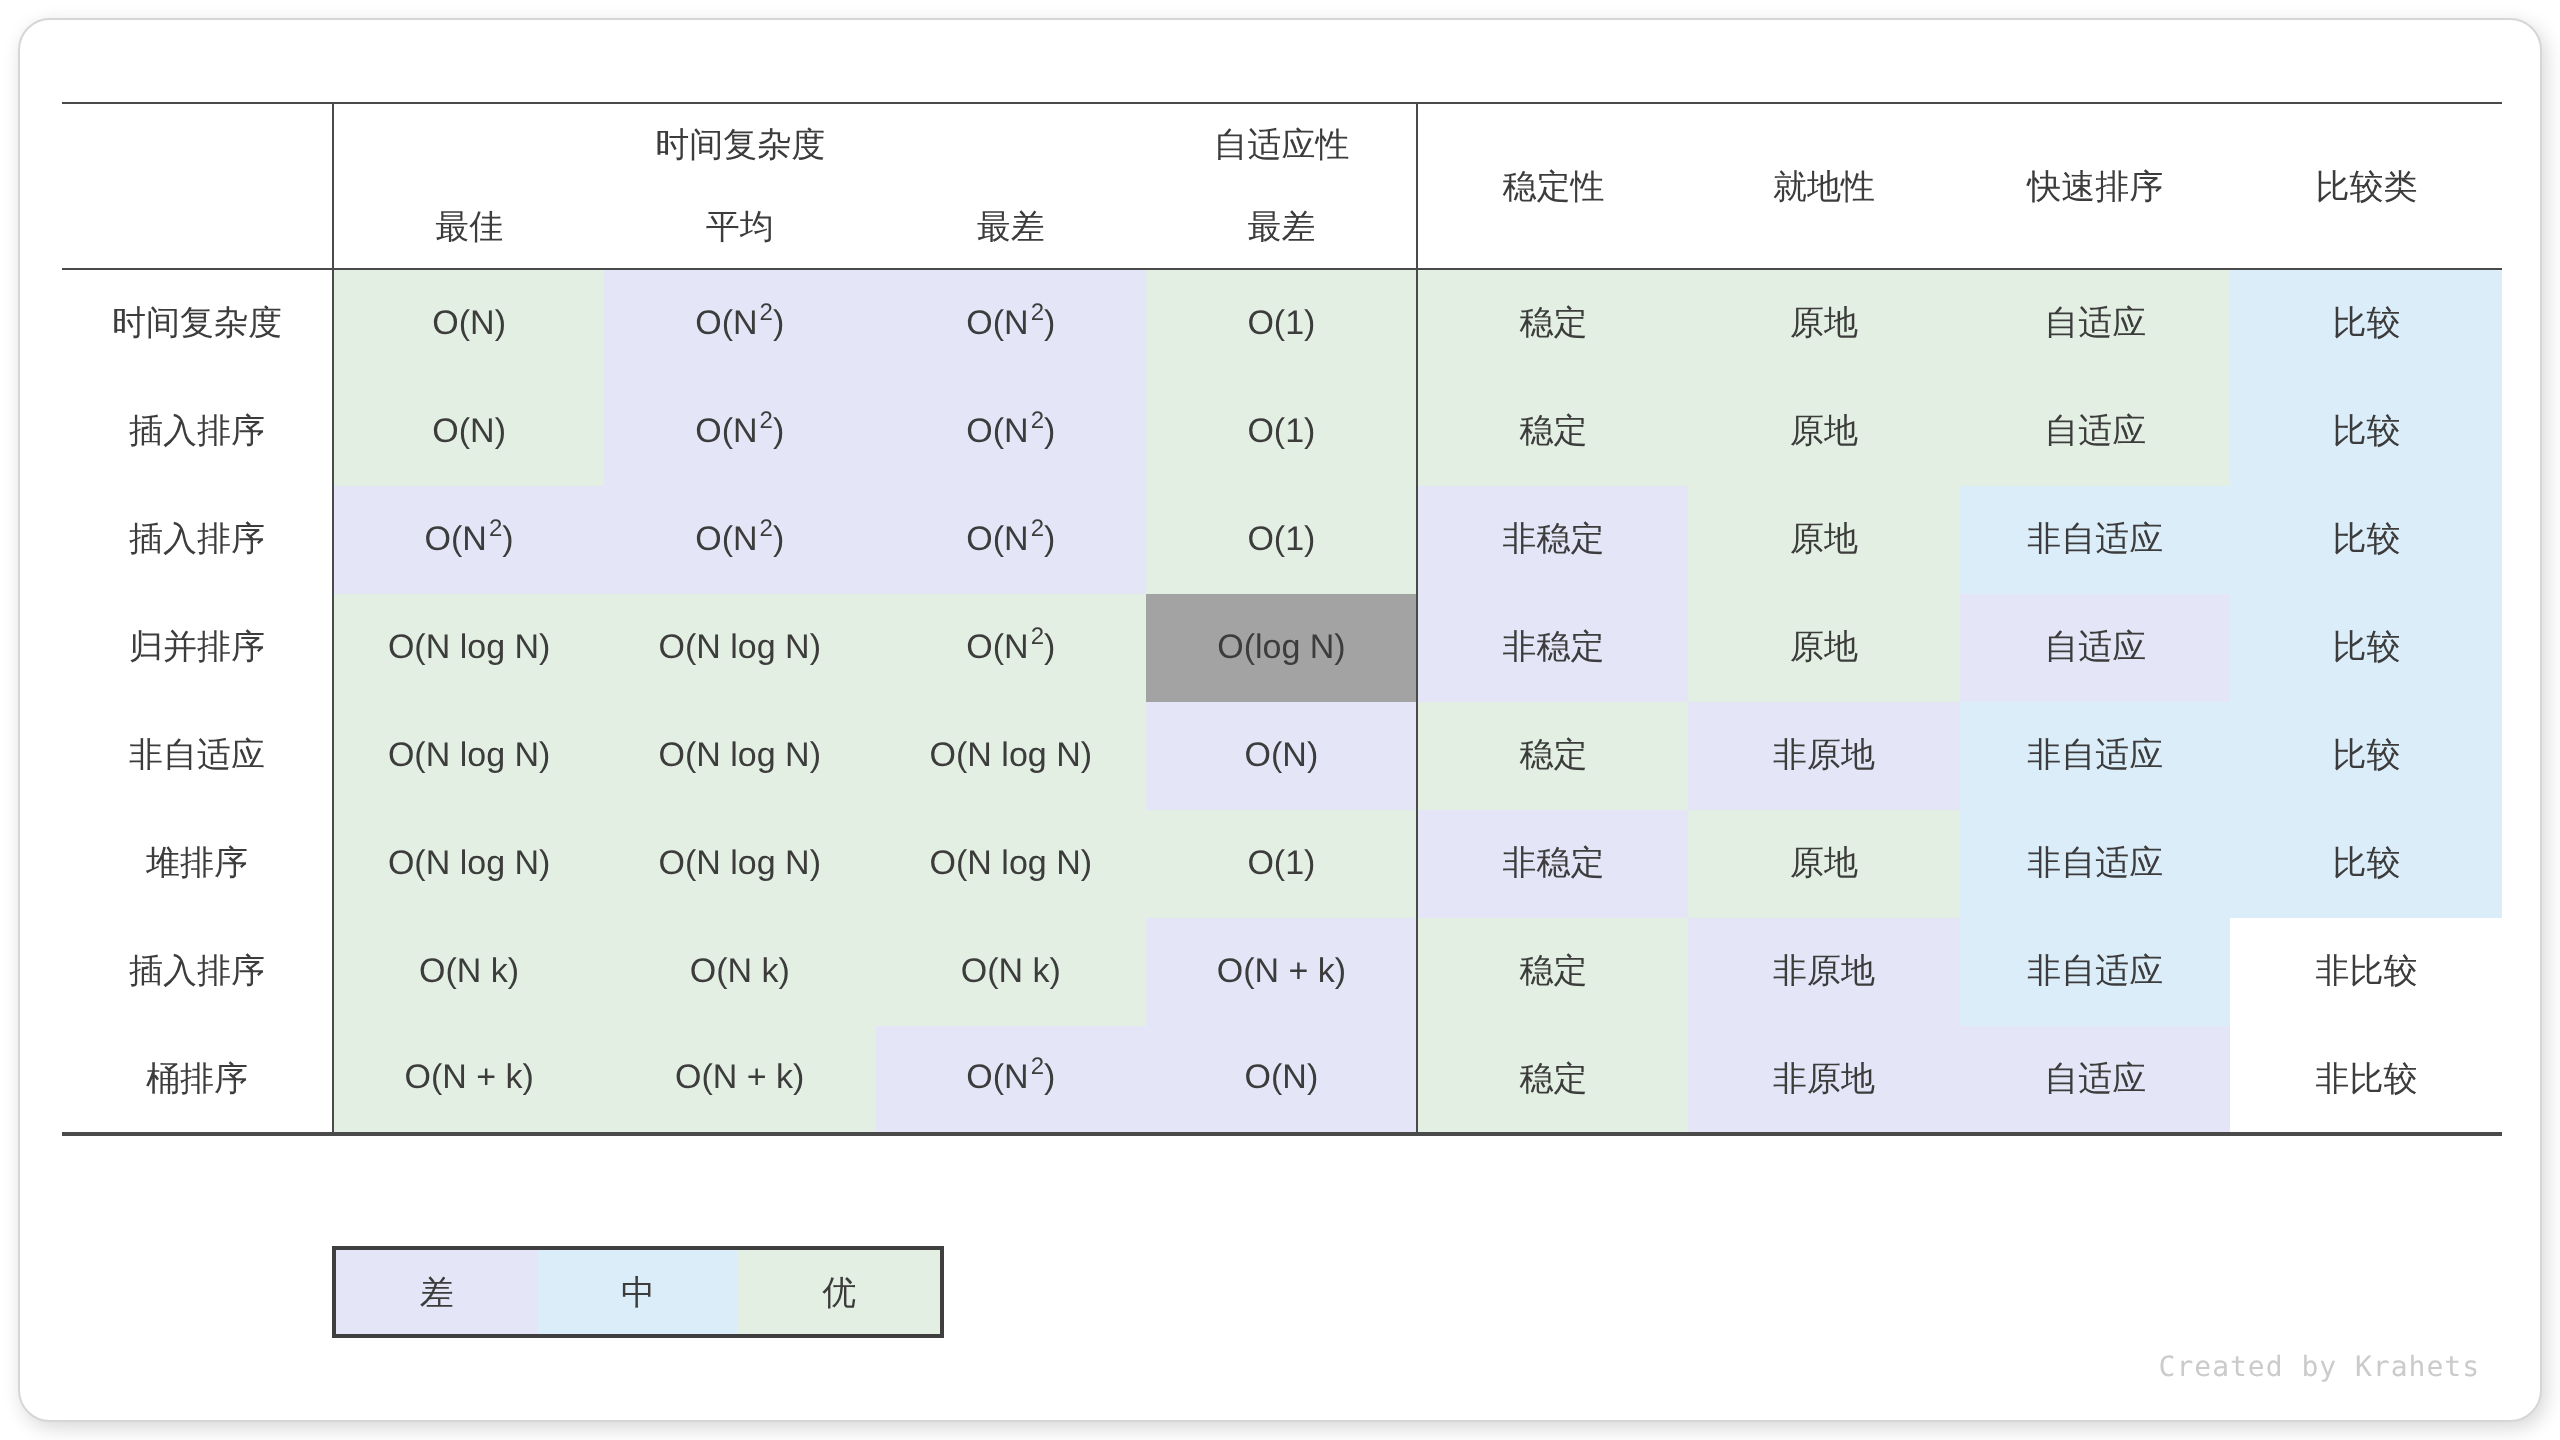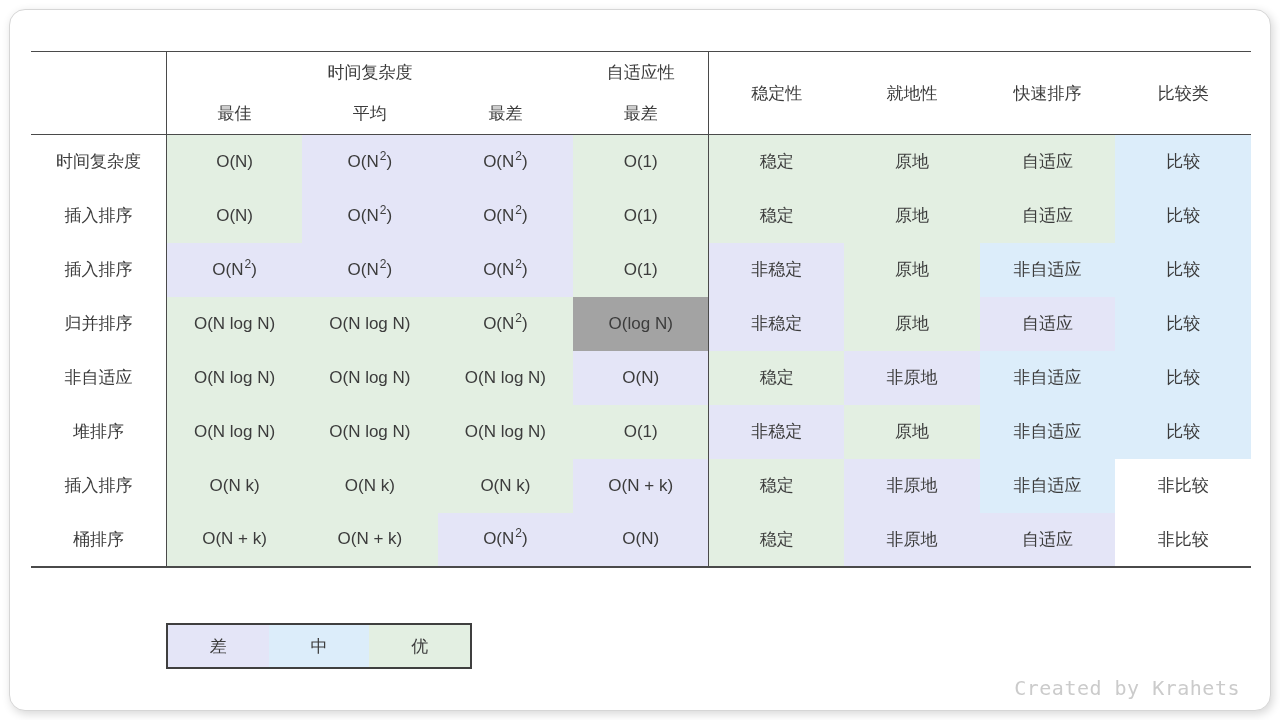--- a/index.html
+++ b/index.html
@@ -60,21 +60,21 @@
     display: flex;
     align-items: center;
     justify-content: center;
     font-size: 17px;
     color: #3c3c3c;
   }
   .credit {
     position: absolute;
     right: 30px; top: 666px;
     font-family: "DejaVu Sans Mono", "Liberation Mono", monospace;
-    font-size: 20px;
+    font-size: 14px;
     letter-spacing: 0.5px;
     color: #cbcbcb;
   }
 </style>
 </head>
 <body>
 
 <div class="card">
 
   <table class="cmp">

